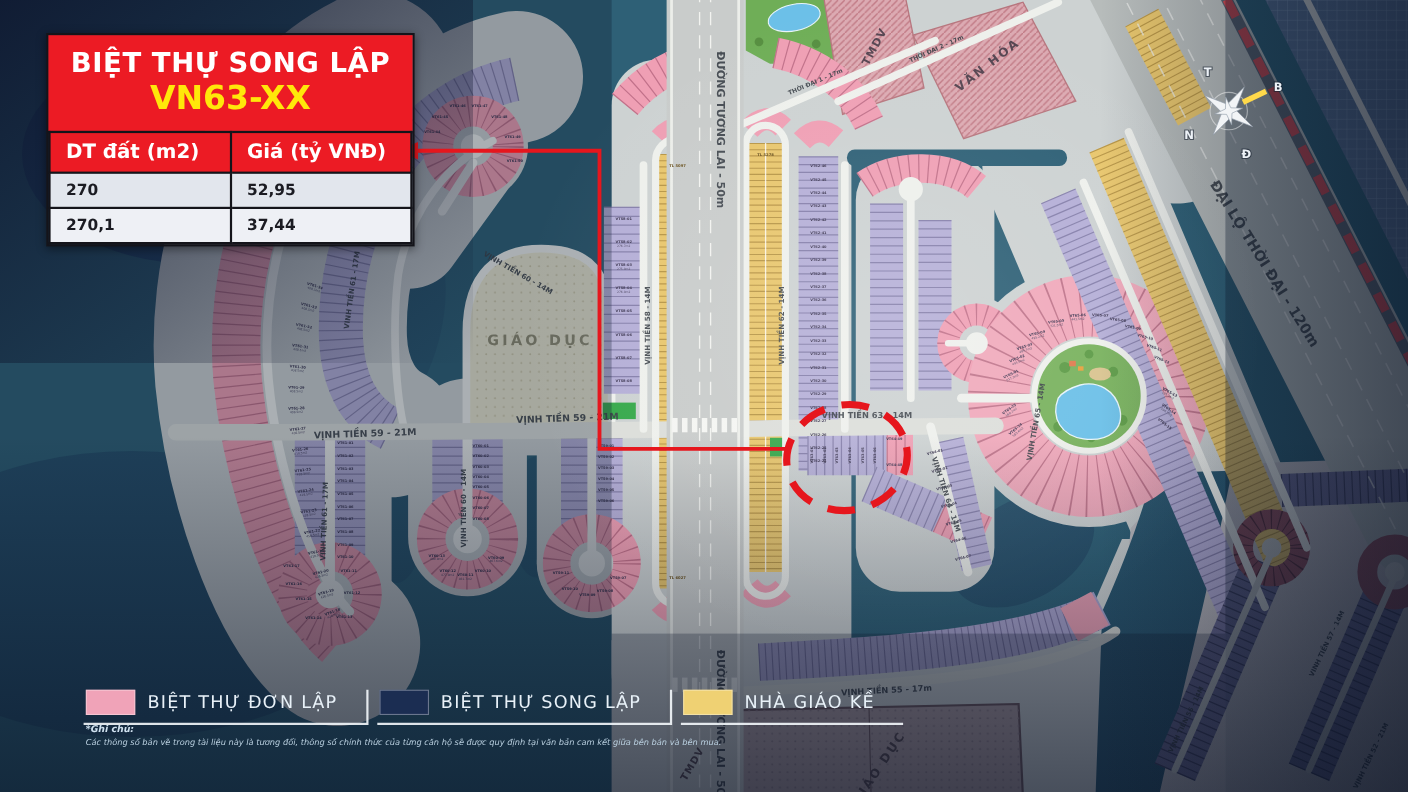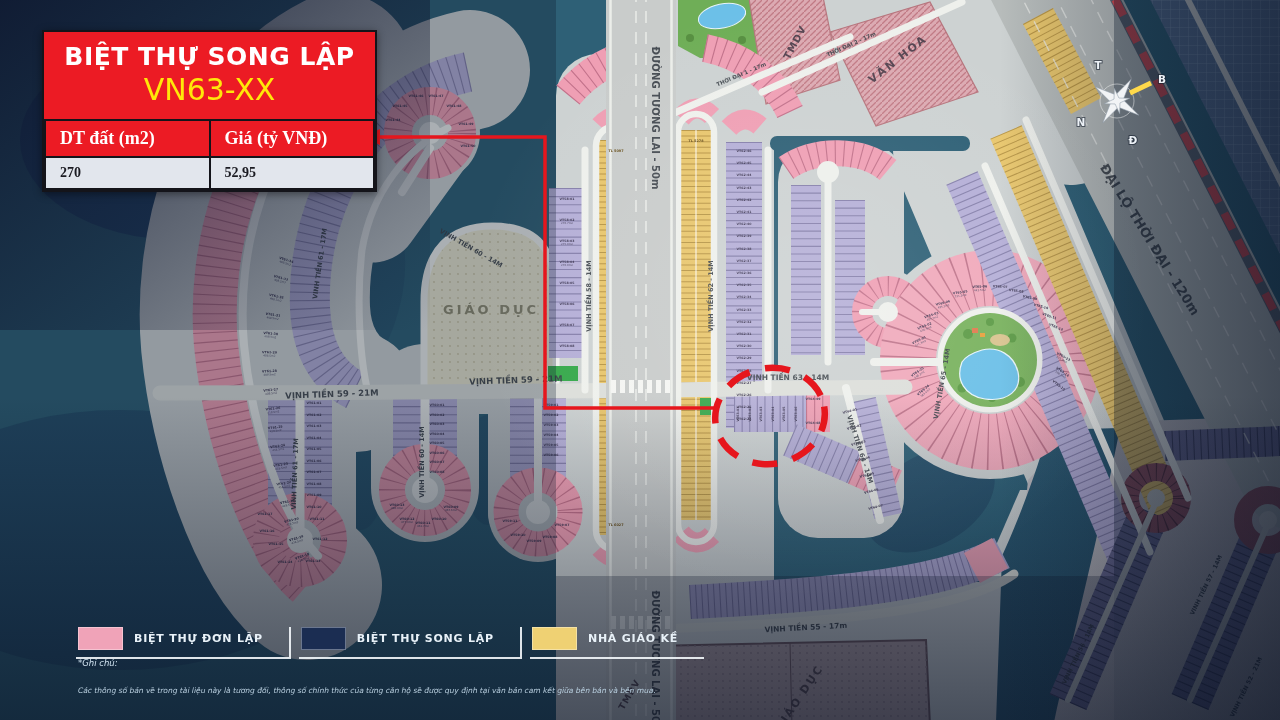--- a/index.html
+++ b/index.html
@@ -4,38 +4,38 @@
 <style>
   html,body{margin:0;padding:0;background:#10202f;}
   .stage{position:relative;width:1280px;height:720px;overflow:hidden;
          font-family:"DejaVu Sans","Liberation Sans",sans-serif;}
   .stage svg{position:absolute;left:0;top:0;}
   
   .info-box{position:absolute;left:42px;top:30px;width:331px;border:2px solid #14141a;
             box-shadow:0 2px 8px rgba(0,0,0,.45);}
   .info-head{background:#ec1b24;text-align:center;padding:9px 4px 11px;}
   .info-title{color:#ffffff;font-weight:800;font-size:25px;letter-spacing:.5px;line-height:1.25;}
-  .info-code{color:#ffe70a;font-weight:400;font-size:30px;line-height:1.2;}
+  .info-code{color:#ffe70a;font-weight:700;font-size:30px;line-height:1.2;}
   table.info-tbl{border-collapse:collapse;width:100%;}
-  table.info-tbl th,table.info-tbl td{border:2px solid #14141a;text-align:left;padding:7px 0 7px 14px;font-family:Liberation Serif, serif;}
+  table.info-tbl th,table.info-tbl td{border:2px solid #14141a;text-align:left;padding:7px 0 7px 14px;}
   table.info-tbl th{background:#ec1b24;color:#fff;font-size:18px;font-weight:800;width:50%;}
   table.info-tbl tr.r0 td{background:#e2e6ed;}
   table.info-tbl tr.r1 td{background:#eef0f5;}
   table.info-tbl td{color:#1b1b22;font-weight:700;font-size:14px;}
   
   .legend{position:absolute;left:76px;top:627px;display:flex;}
   .legend-item{display:flex;align-items:center;gap:11px;padding:0 26px 7px 2px;
                border-bottom:2px solid rgba(244,248,252,.9);margin-right:2px;}
   .legend-item.divider{border-right:2px solid rgba(244,248,252,.9);margin-right:8px;}
   .legend-swatch{width:43px;height:21px;border:1px solid rgba(255,255,255,.35);}
-  .legend-label{color:#e8f1f8;font-size:11px;font-weight:700;letter-spacing:.07em;white-space:nowrap;}
+  .legend-label{color:#e8f1f8;font-size:16px;font-weight:400;letter-spacing:.07em;white-space:nowrap;}
   
   .footnote{position:absolute;left:78px;top:658px;color:#cfe1ef;}
-  .footnote .fn-title{font-size:8.5px;font-weight:400;font-style:italic;}
-  .footnote .fn-text{font-size:7.5px;font-style:italic;color:#b9cfdf;white-space:nowrap;margin-top:18px;}
+  .footnote .fn-title{font-size:8.5px;font-weight:700;font-style:italic;}
+  .footnote .fn-text{font-size:7.5px;font-style:italic;color:#b9cfdf;white-space:nowrap;margin-top:2px;}
   
   text{font-family:"DejaVu Sans","Liberation Sans",sans-serif;}
   .rlab{fill:#3d434a;font-weight:700;opacity:.92;}
   .zlab{font-weight:800;}
   .lc{font-weight:700;fill:#3d3752;}
   .la{fill:#514b66;}
 </style>
 </head>
 <body>
 
@@ -508,20 +508,24 @@
   <table class="info-tbl">
     <tbody>
           <tr>
       <th>DT đất (m2)</th>
       <th>Giá (tỷ VNĐ)</th>
     </tr>
     <tr class="r0">
       <td>270</td>
       <td>52,95</td>
     </tr>
+    <tr class="r1">
+      <td>270,1</td>
+      <td>37,44</td>
+    </tr>
   </tbody>
       </table>
 </div>
 
 <div class="legend" id="legend">
       <div class="legend-item divider">
         <span class="legend-swatch" style="background: rgb(240, 163, 184);"></span>
         <span class="legend-label">BIỆT THỰ ĐƠN LẬP</span>
       </div>
       <div class="legend-item divider">

